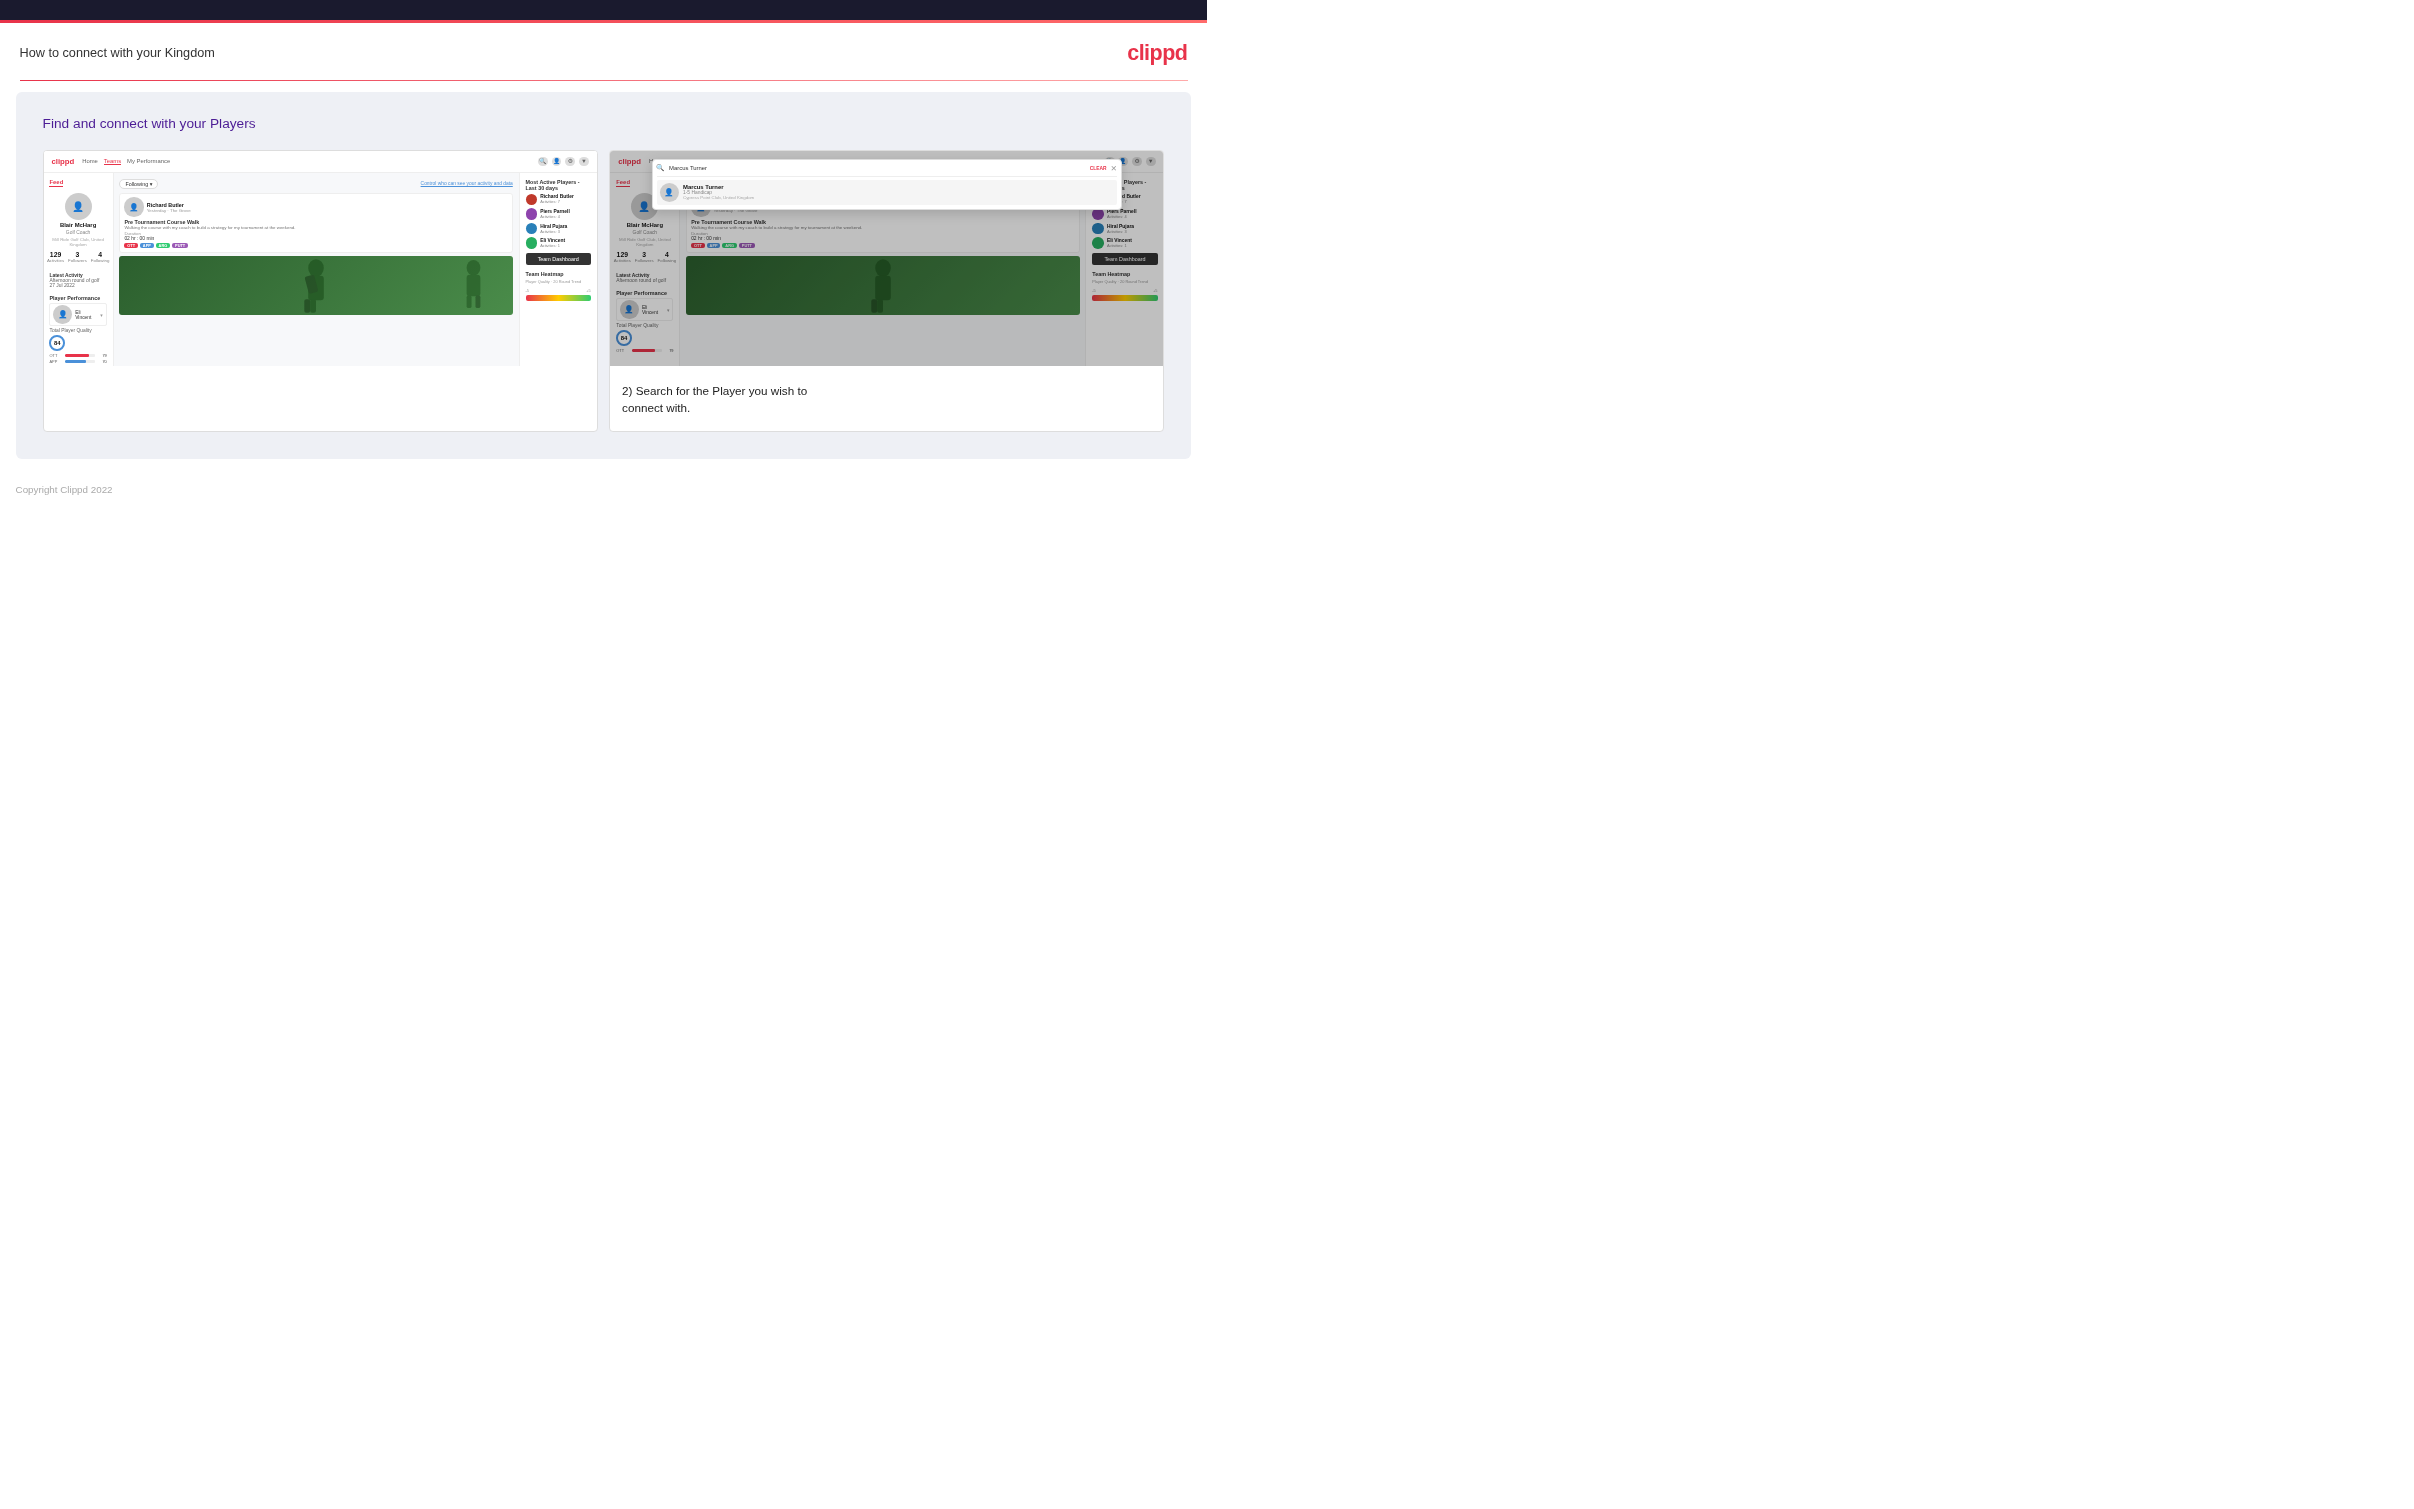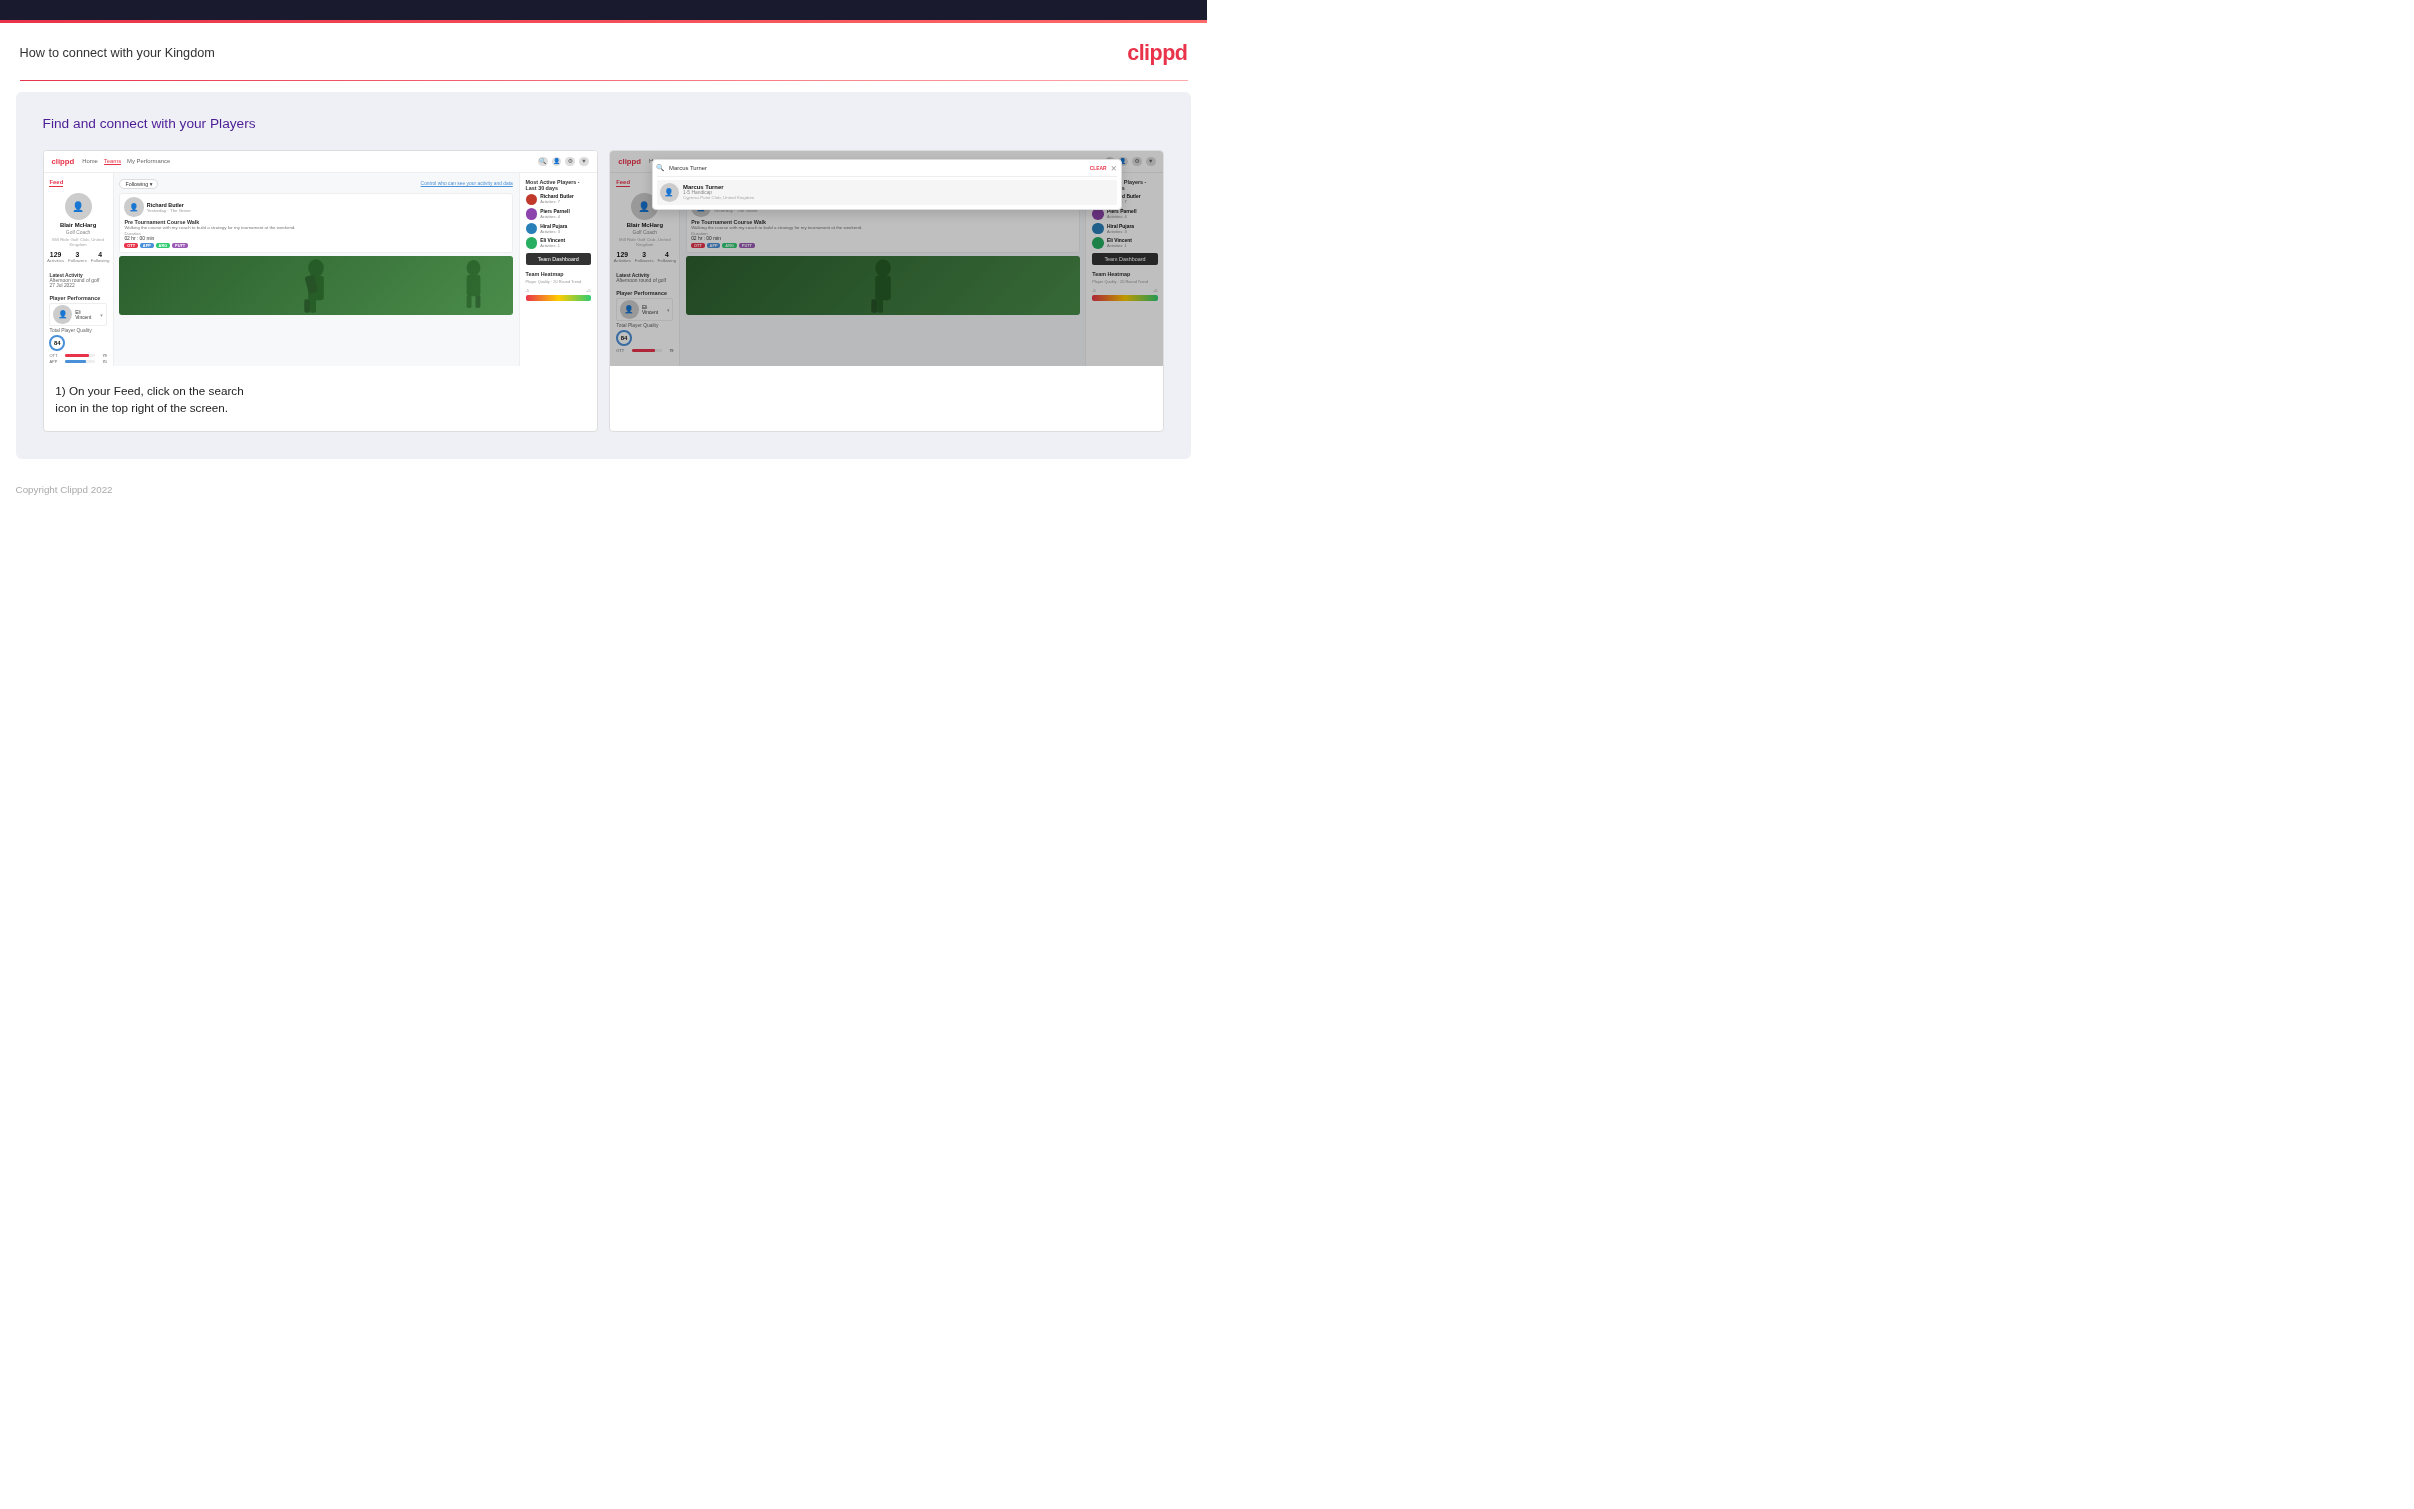--- a/index.html
+++ b/index.html
@@ -712,23 +712,20 @@
               <div class="heatmap-range">
                 <span>-5</span>
                 <span>+5</span>
               </div>
               <div class="heatmap-bar"></div>
             </div>
           </div>
         </div>
       </div>
 
-      <div class="caption-section">
-        <div class="caption-text">1) On your Feed, click on the search<br>icon in the top right of the screen.</div>
-      </div>
     </div>
 
     <div class="screenshot-block">
       <div class="app-mockup">
 
         <div class="dimmed-overlay"></div>
 
         <div class="search-overlay">
           <div class="search-bar-row">
             <span class="search-icon-mini">🔍</span>
@@ -878,20 +875,23 @@
               <div class="heatmap-range">
                 <span>-5</span>
                 <span>+5</span>
               </div>
               <div class="heatmap-bar"></div>
             </div>
           </div>
         </div>
       </div>
 
+      <div class="caption-section">
+        <div class="caption-text">2) Search for the Player you wish to<br>connect with.</div>
+      </div>
     </div>
 
   </div>
 </div>
 
 <div class="footer">
   <span>Copyright Clippd 2022</span>
 </div>
 
 

